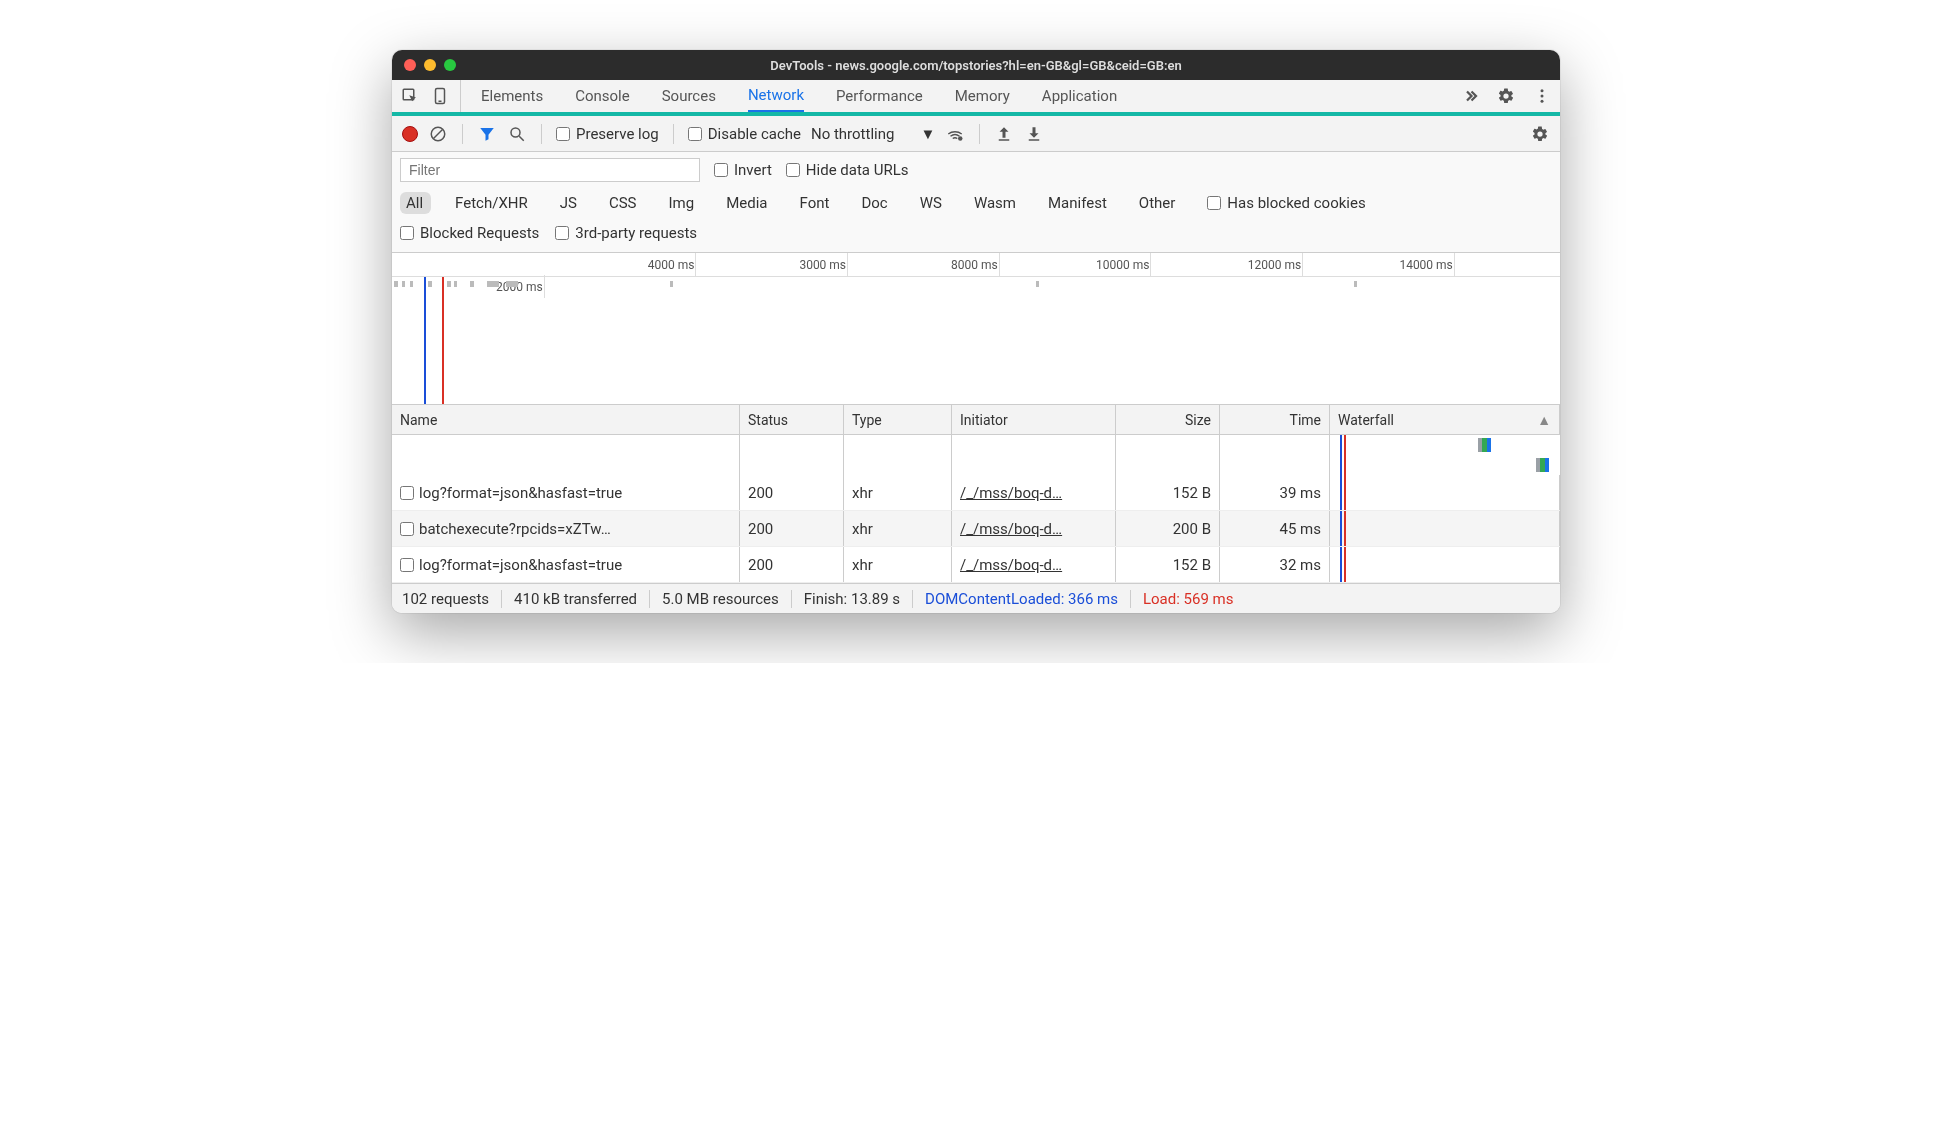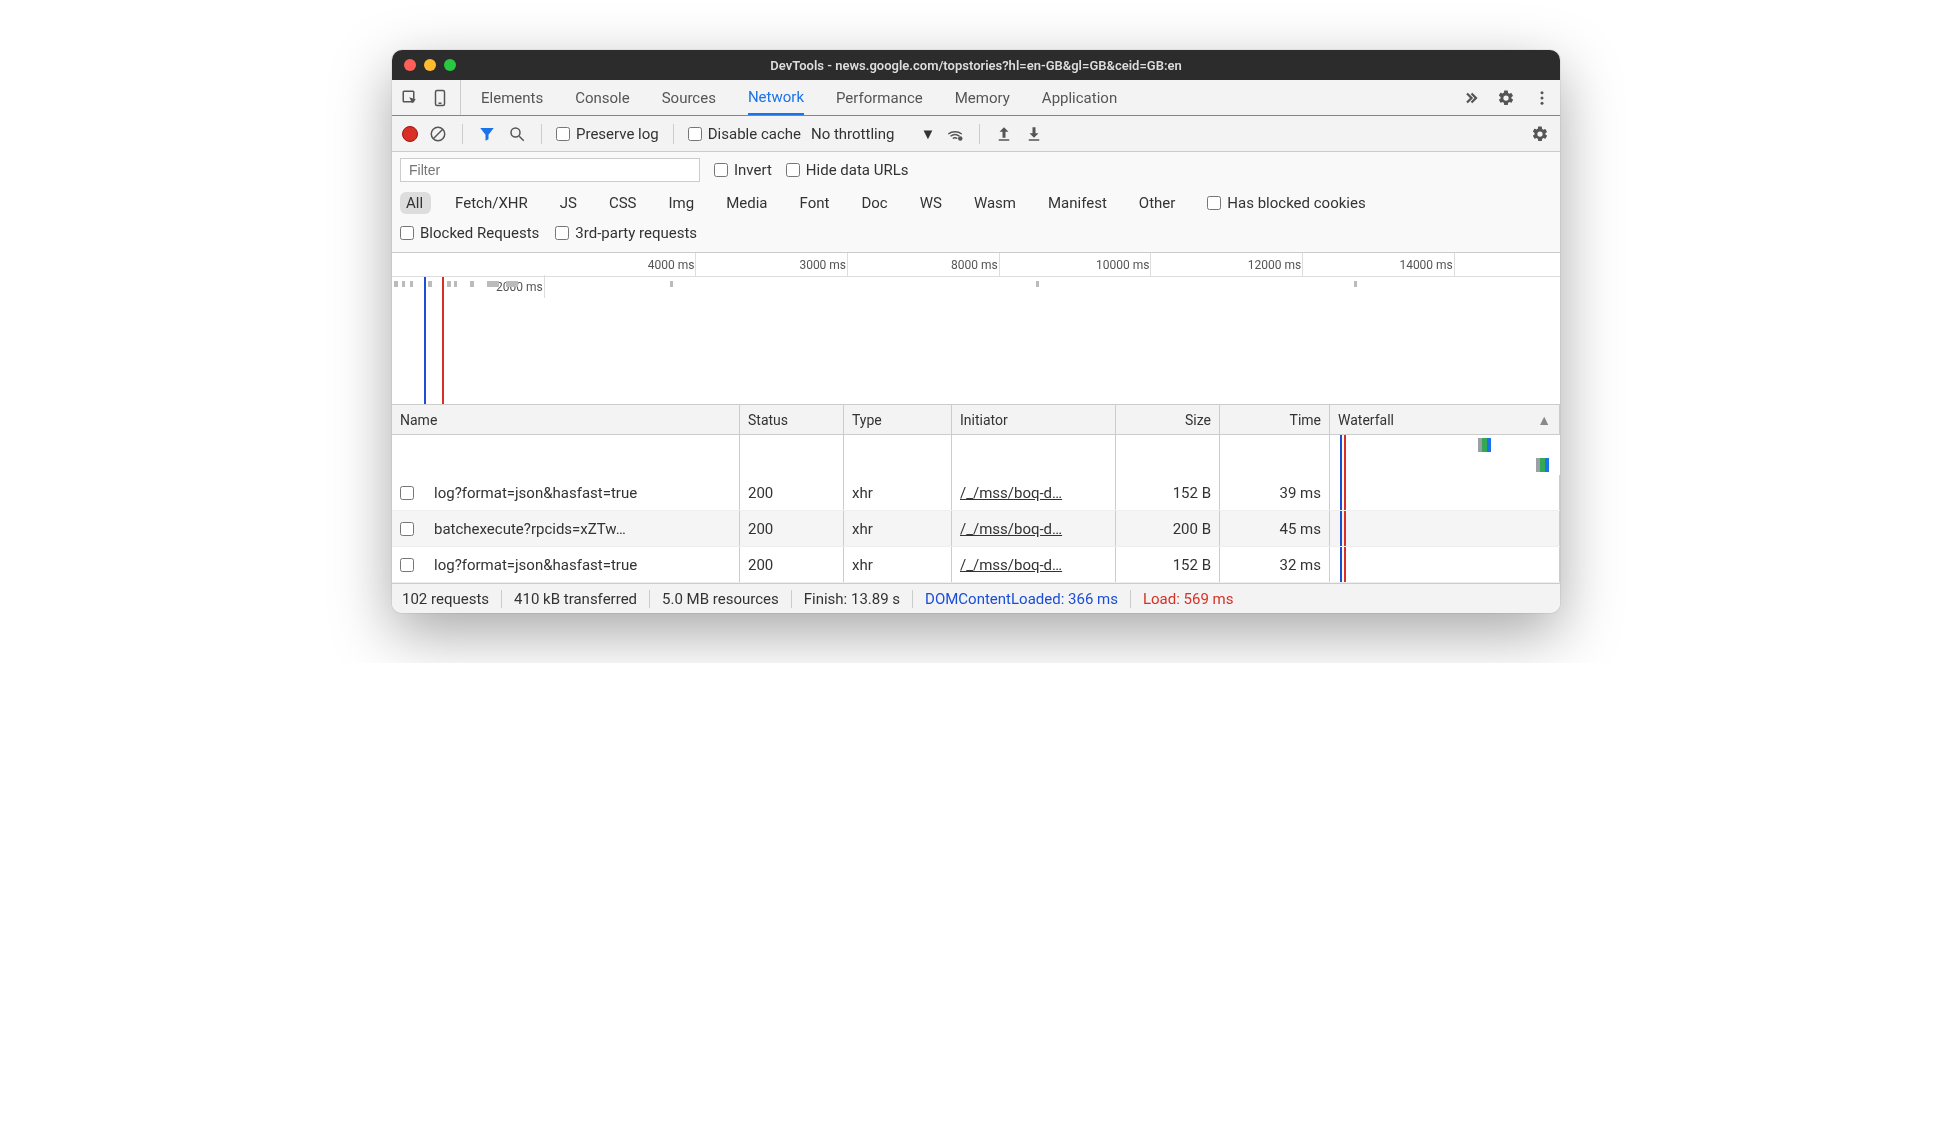--- a/index.html
+++ b/index.html
@@ -32,21 +32,21 @@
 .traffic .dot { width: 12px; height: 12px; border-radius: 50%; }
 .dot.red { background: #ff5f57; }
 .dot.yellow { background: #febc2e; }
 .dot.green { background: #28c840; }
 .title { color: #ddd; font-size: 13px; position: absolute; left: 50%; transform: translateX(-50%); white-space: nowrap; font-weight: 600; }
 
 .tabsbar {
   display: flex;
   align-items: center;
   height: 36px;
-  border-bottom: 1px solid #14b8a6;
+  border-bottom: 4px solid #14b8a6;
   background: #f3f3f3;
   padding: 0 8px;
 }
 .tabsbar .left-icons { display: flex; align-items: center; gap: 10px; padding-right: 10px; border-right: 1px solid #ccc; height: 100%; }
 .tabsbar .tabs { display: flex; align-items: center; height: 100%; margin-left: 20px; gap: 32px; }
 .tab { color: #555; height: 100%; display: flex; align-items: center; cursor: pointer; font-size: 15px; }
 .tab.active { color: #1a73e8; border-bottom: 2px solid #1a73e8; font-weight: 400; }
 .tabsbar .right-icons { margin-left: auto; display: flex; align-items: center; gap: 16px; }
 
 .toolbar {
@@ -131,21 +131,21 @@
 
 .tablebody { background: #fff; }
 .datarow {
   display: flex;
   align-items: center;
   height: 36px;
   border-bottom: 1px solid #eee;
   font-size: 15px;
 }
 .datarow:nth-child(odd) { background: #f5f5f5; }
-.datarow .c-name { gap: 20px; }
+.datarow .c-name { gap: 5px; }
 .datarow .c-init a { color: #333; text-decoration: underline; }
 .datarow input[type=checkbox] { width: 14px; height: 14px; }
 .emptyrow { height: 40px; display:flex; }
 .emptyrow > div { border-right: 1px solid #ccc; }
 .emptyrow > div:last-child { border-right: none; }
 
 .wf-vline { position: absolute; top: 0; bottom: 0; width: 2px; }
 .wf-bar { position: absolute; top: 50%; transform: translateY(-50%); height: 14px; display:flex; }
 .wf-bar .seg { height: 100%; }
 

